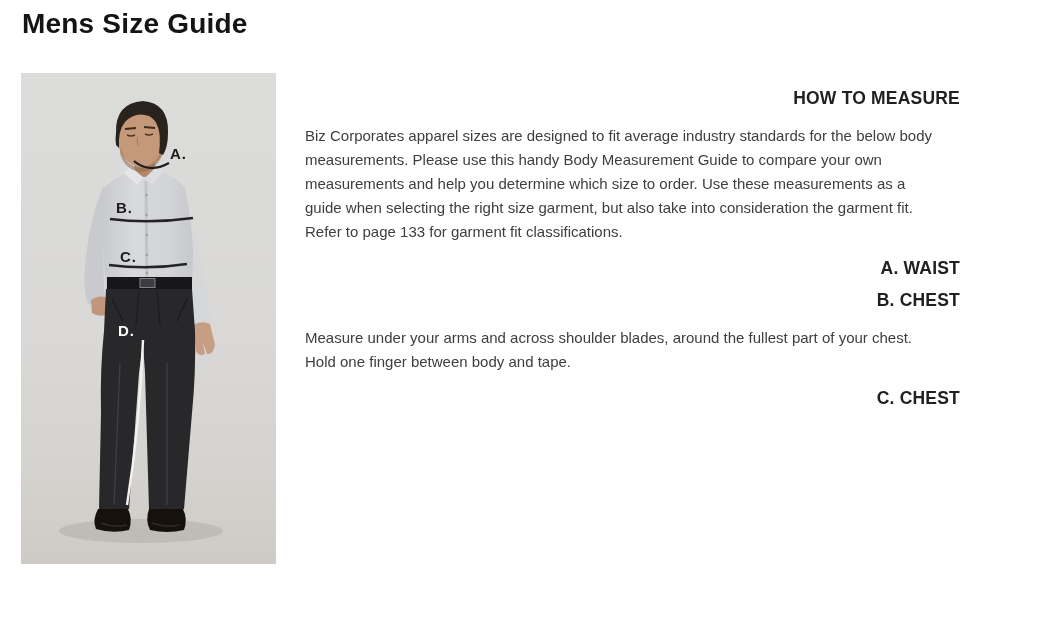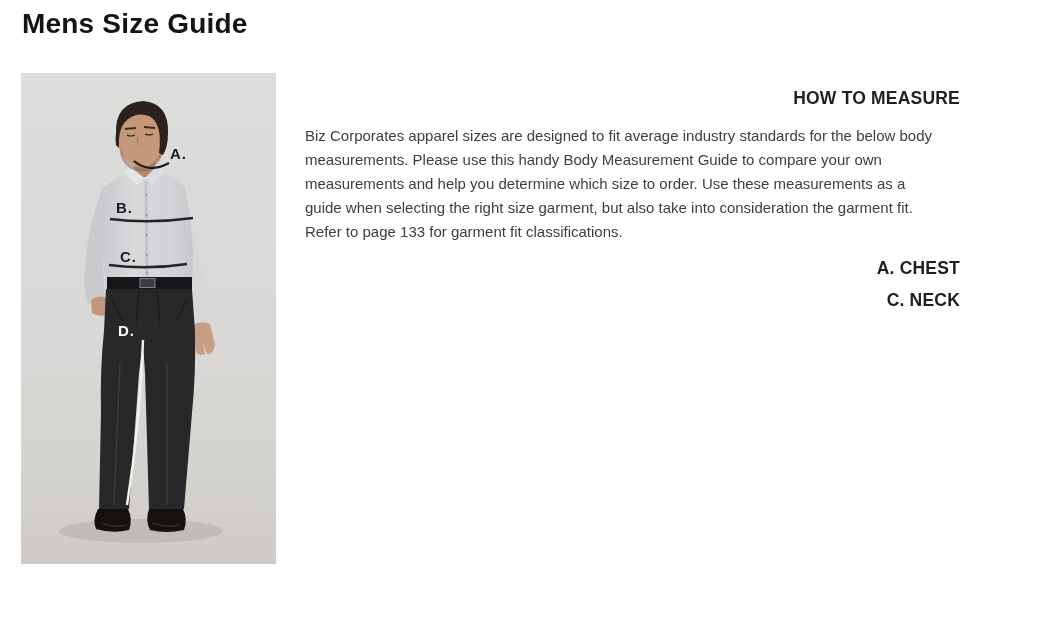--- a/index.html
+++ b/index.html
@@ -128,20 +128,24 @@
   <span class="measure-label lbl-c">C.</span>
   <span class="measure-label light lbl-d">D.</span>
 </figure>
 
 <div class="text-col">
   <section class="section">
     <h2>HOW TO MEASURE</h2>
     <p>Biz Corporates apparel sizes are designed to fit average industry standards for the below body measurements. Please use this handy Body Measurement Guide to compare your own measurements and help you determine which size to order. Use these measurements as a guide when selecting the right size garment, but also take into consideration the garment fit. Refer to page 133 for garment fit classifications.</p>
   </section>
   <section class="section">
-    <h2>A. CHEST</h2>
+    <h2>A. WAIST</h2>
   </section>
   <section class="section">
-    <h2>C. NECK</h2>
+    <h2>B. CHEST</h2>
+    <p>Measure under your arms and across shoulder blades, around the fullest part of your chest. Hold one finger between body and tape.</p>
+  </section>
+  <section class="section">
+    <h2>C. CHEST</h2>
   </section>
   <section class="section">
   </section>
 </div>
 
 </body></html>

